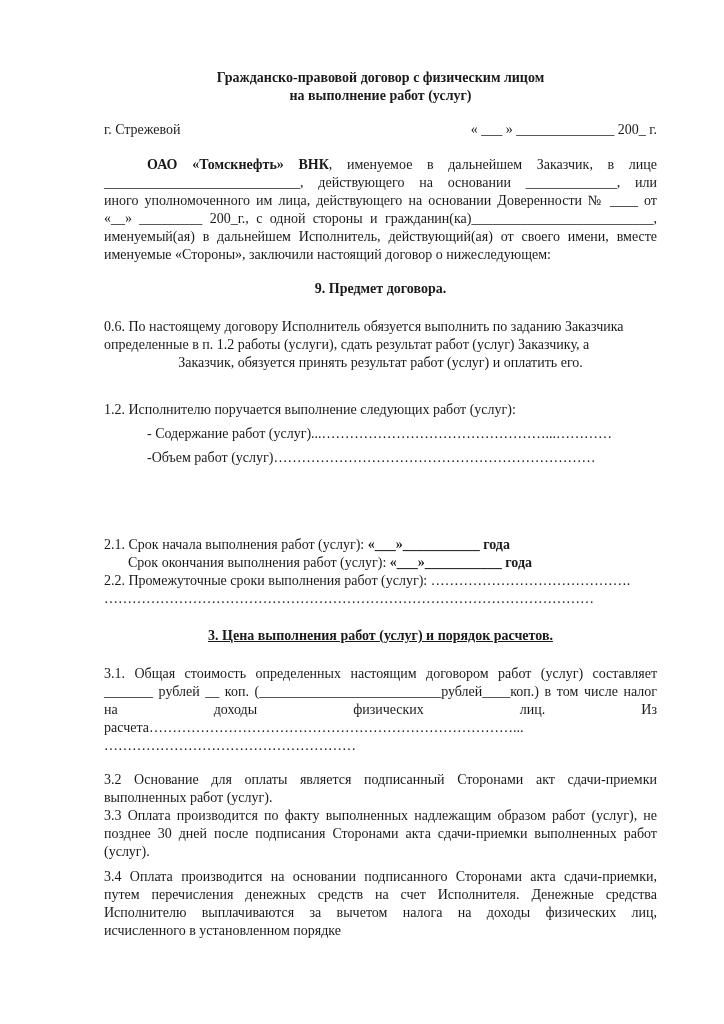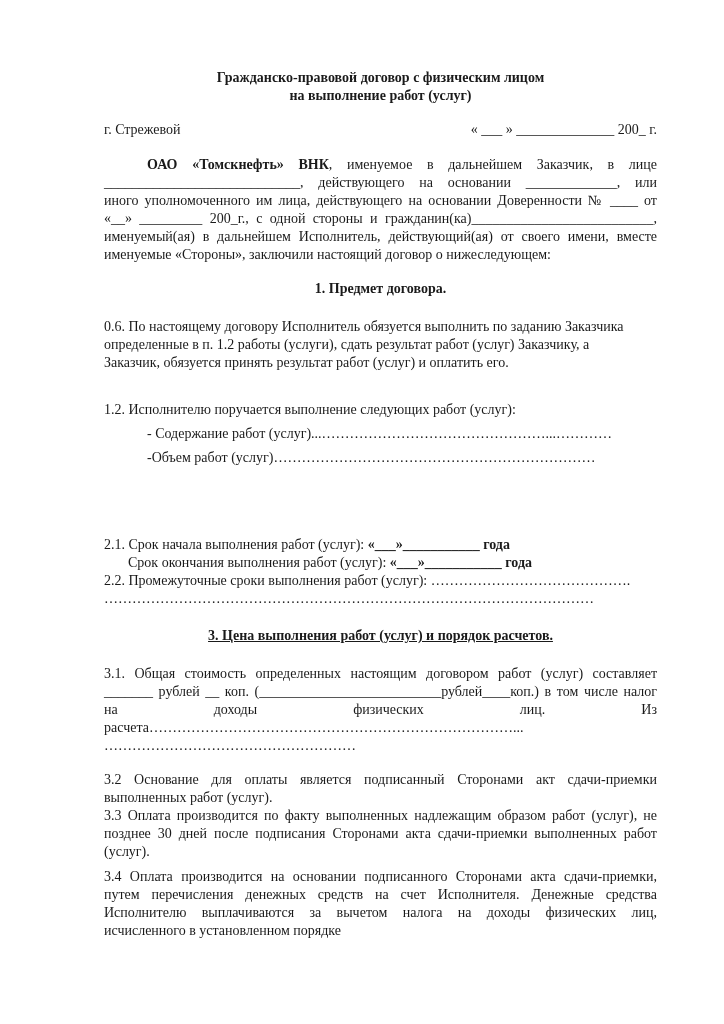--- a/index.html
+++ b/index.html
@@ -28,25 +28,25 @@
   <div class="ln" style="top:121px;">г. Стрежевой</div>
   <div class="ln r" style="top:121px;">« ___ » ______________ 200_ г.</div>
 
   <div class="ln j" style="top:156px;left:147px;width:510px;"><b>ОАО «Томскнефть» ВНК</b><span>, именуемое в дальнейшем Заказчик, в лице</span></div>
   <div class="ln j" style="top:174px;">____________________________, действующего на основании _____________, или</div>
   <div class="ln j" style="top:192px;">иного уполномоченного им лица, действующего на основании Доверенности № ____ от</div>
   <div class="ln j" style="top:210px;">«__» _________ 200_г., с одной стороны и гражданин(ка)__________________________,</div>
   <div class="ln j" style="top:228px;">именуемый(ая) в дальнейшем Исполнитель, действующий(ая) от своего имени, вместе</div>
   <div class="ln" style="top:246px;">именуемые «Стороны», заключили настоящий договор о нижеследующем:</div>
 
-  <div class="ln c b" style="top:280px;">1.   Предмет договора.</div>
+  <div class="ln c b" style="top:280px;">9.   Предмет договора.</div>
 
   <div class="ln" style="top:318px;">0.6. По настоящему договору Исполнитель обязуется выполнить по заданию Заказчика</div>
   <div class="ln" style="top:336px;">определенные в п. 1.2 работы (услуги), сдать результат работ (услуг) Заказчику, а</div>
-  <div class="ln" style="top:354px;">Заказчик, обязуется принять результат работ (услуг) и оплатить его.</div>
+  <div class="ln" style="top:354px;text-align:center;">Заказчик, обязуется принять результат работ (услуг) и оплатить его.</div>
 
   <div class="ln" style="top:401px;">1.2. Исполнителю поручается выполнение следующих работ (услуг):</div>
   <div class="ln ind" style="top:425px;">- Содержание работ (услуг)...…………………………………………...…………</div>
   <div class="ln ind" style="top:449px;">-Объем работ (услуг)……………………………………………………………</div>
 
 
   <div class="ln" style="top:536px;"><span>2.1. Срок начала выполнения работ (услуг):  </span><b>«___»___________ года</b></div>
   <div class="ln ind2" style="top:554px;"><span>Срок окончания выполнения работ (услуг):  </span><b>«___»___________ года</b></div>
   <div class="ln" style="top:572px;">2.2. Промежуточные сроки выполнения работ (услуг):  …………………………………….</div>
   <div class="ln" style="top:590px;">……………………………………………………………………………………………</div>

